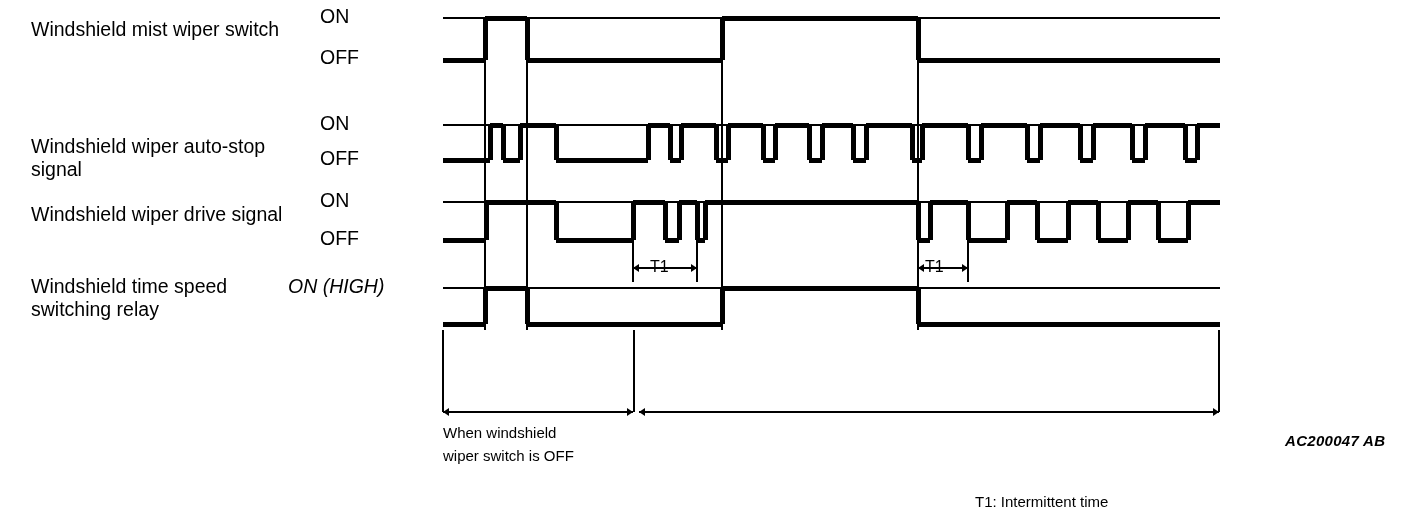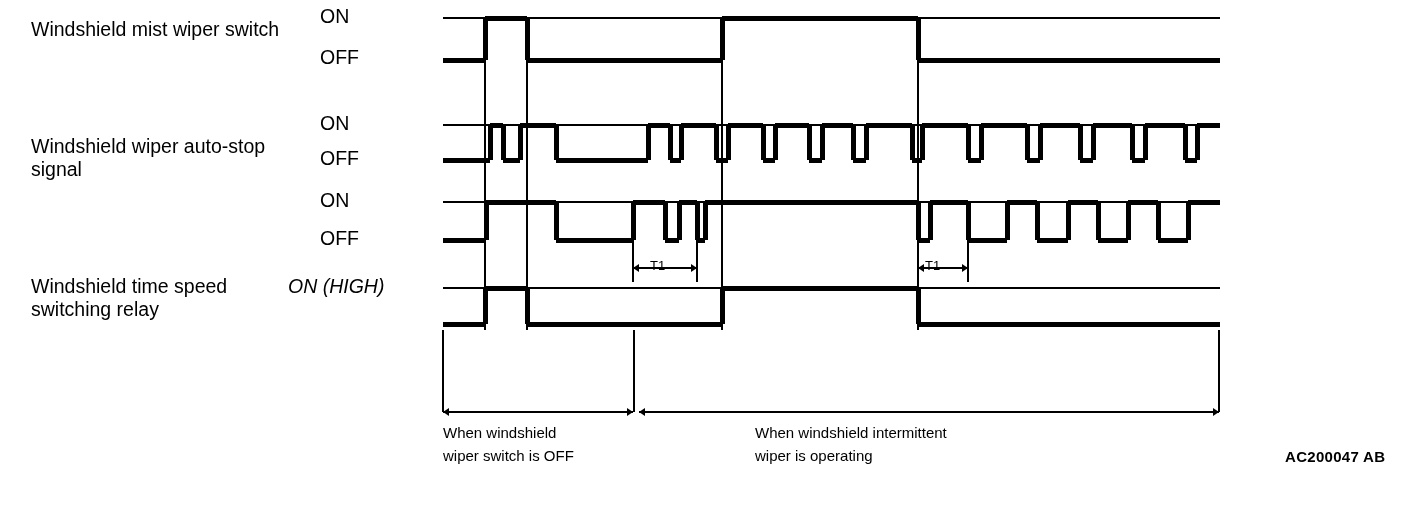--- a/index.html
+++ b/index.html
@@ -4,33 +4,34 @@
 <style>
   html,body{margin:0;padding:0;background:#fff;}
   body{width:1408px;height:530px;position:relative;overflow:hidden;
        font-family:"Liberation Sans", sans-serif;color:#000;}
   .diagram{position:absolute;left:0;top:0;width:1408px;height:418px;}
   .lbl{position:absolute;font-size:19.5px;line-height:23px;white-space:pre;letter-spacing:0px;}
   .sig-label{text-align:left;}
   .state-label{text-align:left;}
   .code{position:absolute;font-size:15px;font-weight:bold;letter-spacing:0.3px;white-space:pre;}
   .cap{position:absolute;font-size:15px;line-height:23px;white-space:pre;}
-  .t1text{position:absolute;font-size:13px;white-space:pre;}
+  .t1text{position:absolute;font-size:16px;white-space:pre;}
   svg{position:absolute;left:0;top:0;}
 </style>
 </head>
 <body>
 
 <div class="diagram">
 
   <div class="lbl sig-label" style="left:31px;top:18px;">Windshield mist wiper switch</div>
 
   <div class="lbl sig-label" style="left:31px;top:135px;">Windshield wiper auto-stop
 signal</div>
 
+  <div class="lbl sig-label" style="left:31px;top:203px;">Windshield wiper drive signal</div>
 
   <div class="lbl sig-label" style="left:31px;top:275px;">Windshield time speed
 switching relay</div>
 
   <div class="lbl state-label" style="left:320px;top:5px;width:118px;">ON</div>
   <div class="lbl state-label" style="left:320px;top:46px;width:118px;">OFF</div>
 
   <div class="lbl state-label" style="left:320px;top:112px;width:118px;">ON</div>
   <div class="lbl state-label" style="left:320px;top:147px;width:118px;">OFF</div>
 
@@ -194,19 +195,18 @@
         <polygon points="639,412 645,408 645,416" fill="#000"></polygon>
         <polygon points="1219,412 1213,408 1213,416" fill="#000"></polygon>
       </g>
   </svg>
 
   <div class="t1text" style="left:650px;top:258px;">T1</div>
   <div class="t1text" style="left:925px;top:258px;">T1</div>
 
   <div class="cap" style="left:443px;top:421px;">When windshield
 wiper switch is OFF</div>
-  <div class="cap" style="left:755px;top:421px;">When windshield intermittent
-wiper is operating</div>
-
-  <div class="code" style="left:1285px;top:448px;">AC200047 AB</div>
-
+
+  <div class="code" style="left:1285px;top:432px;font-style:italic;">AC200047 AB</div>
+
+  <div class="cap" style="left:975px;top:490px;">T1: Intermittent time</div>
 
 </div>
 
 </body></html>

